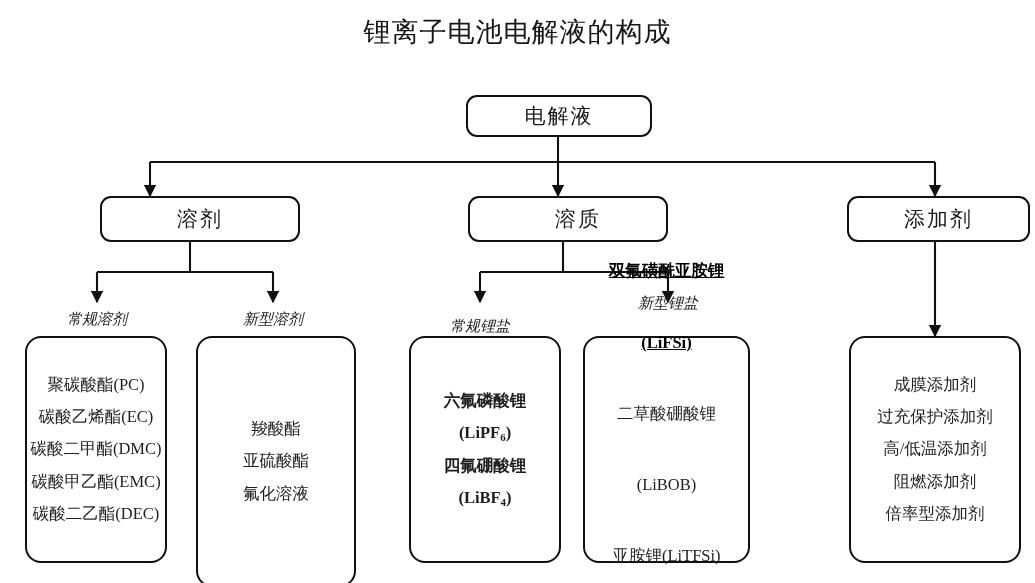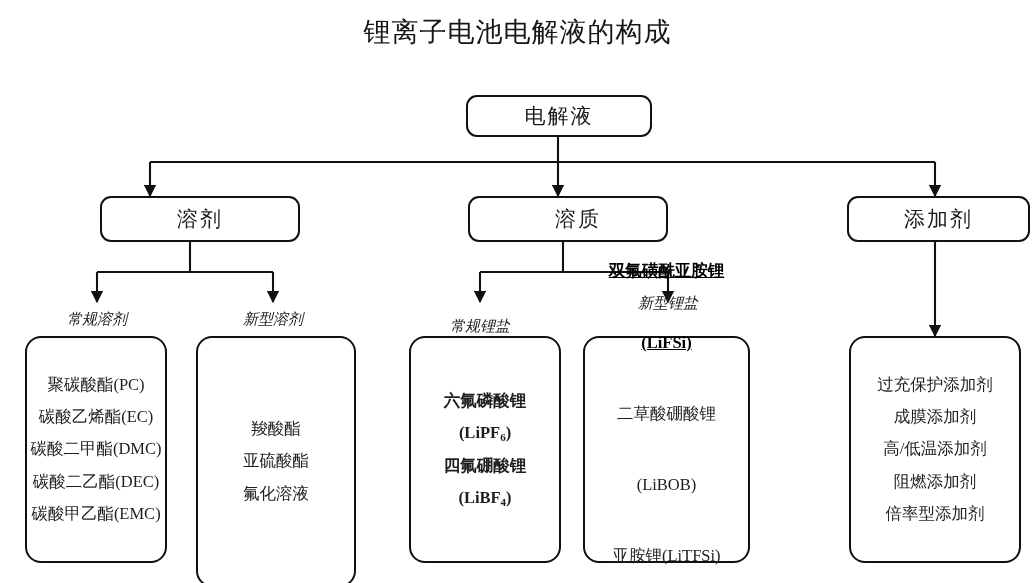--- a/index.html
+++ b/index.html
@@ -157,22 +157,22 @@
 
   <div class="caption" style="left:37px; top:310px; width:120px;">常规溶剂</div>
   <div class="caption" style="left:213px; top:310px; width:120px;">新型溶剂</div>
   <div class="caption" style="left:420px; top:304px; width:120px;margin-top:13px;">常规锂盐</div>
   <div class="caption" style="left:608px; top:294px; width:120px;">新型锂盐</div>
 
   <div class="leaf" style="left:14px; top:336px; width:142px; height:227px;margin-left:11px;">
       <div class="leaf-line">聚碳酸酯(PC)</div>
       <div class="leaf-line">碳酸乙烯酯(EC)</div>
       <div class="leaf-line">碳酸二甲酯(DMC)</div>
+      <div class="leaf-line">碳酸甲乙酯(EMC)</div>
       <div class="leaf-line">碳酸二乙酯(DEC)</div>
-      <div class="leaf-line">碳酸甲乙酯(EMC)</div>
     </div>
 
   <div class="leaf" style="left:196px; top:336px; width:160px; height:251px;">
       <div class="leaf-line">羧酸酯</div>
       <div class="leaf-line">亚硫酸酯</div>
       <div class="leaf-line">氟化溶液</div>
     </div>
 
   <div class="leaf" style="left:409px; top:336px; width:152px; height:227px;font-weight:bold;">
       <div class="leaf-line">六氟磷酸锂</div>
@@ -184,20 +184,20 @@
   <div class="leaf" style="left:583px; top:336px; width:167px; height:227px;gap:39px;">
       <div class="leaf-line emph">双氟磺酰亚胺锂</div>
       <div class="leaf-line emph">(LiFSi)</div>
       <div class="leaf-line">二草酸硼酸锂</div>
       <div class="leaf-line">(LiBOB)</div>
       <div class="leaf-line">亚胺锂(LiTFSi)</div>
       <div class="leaf-line">双三氟甲烷磺酰</div>
     </div>
 
   <div class="leaf" style="left:849px; top:336px; width:172px; height:227px;">
+      <div class="leaf-line">成膜添加剂</div>
       <div class="leaf-line">过充保护添加剂</div>
-      <div class="leaf-line">成膜添加剂</div>
       <div class="leaf-line">高/低温添加剂</div>
       <div class="leaf-line">阻燃添加剂</div>
       <div class="leaf-line">倍率型添加剂</div>
     </div>
 
 </div>
 
 </body></html>

